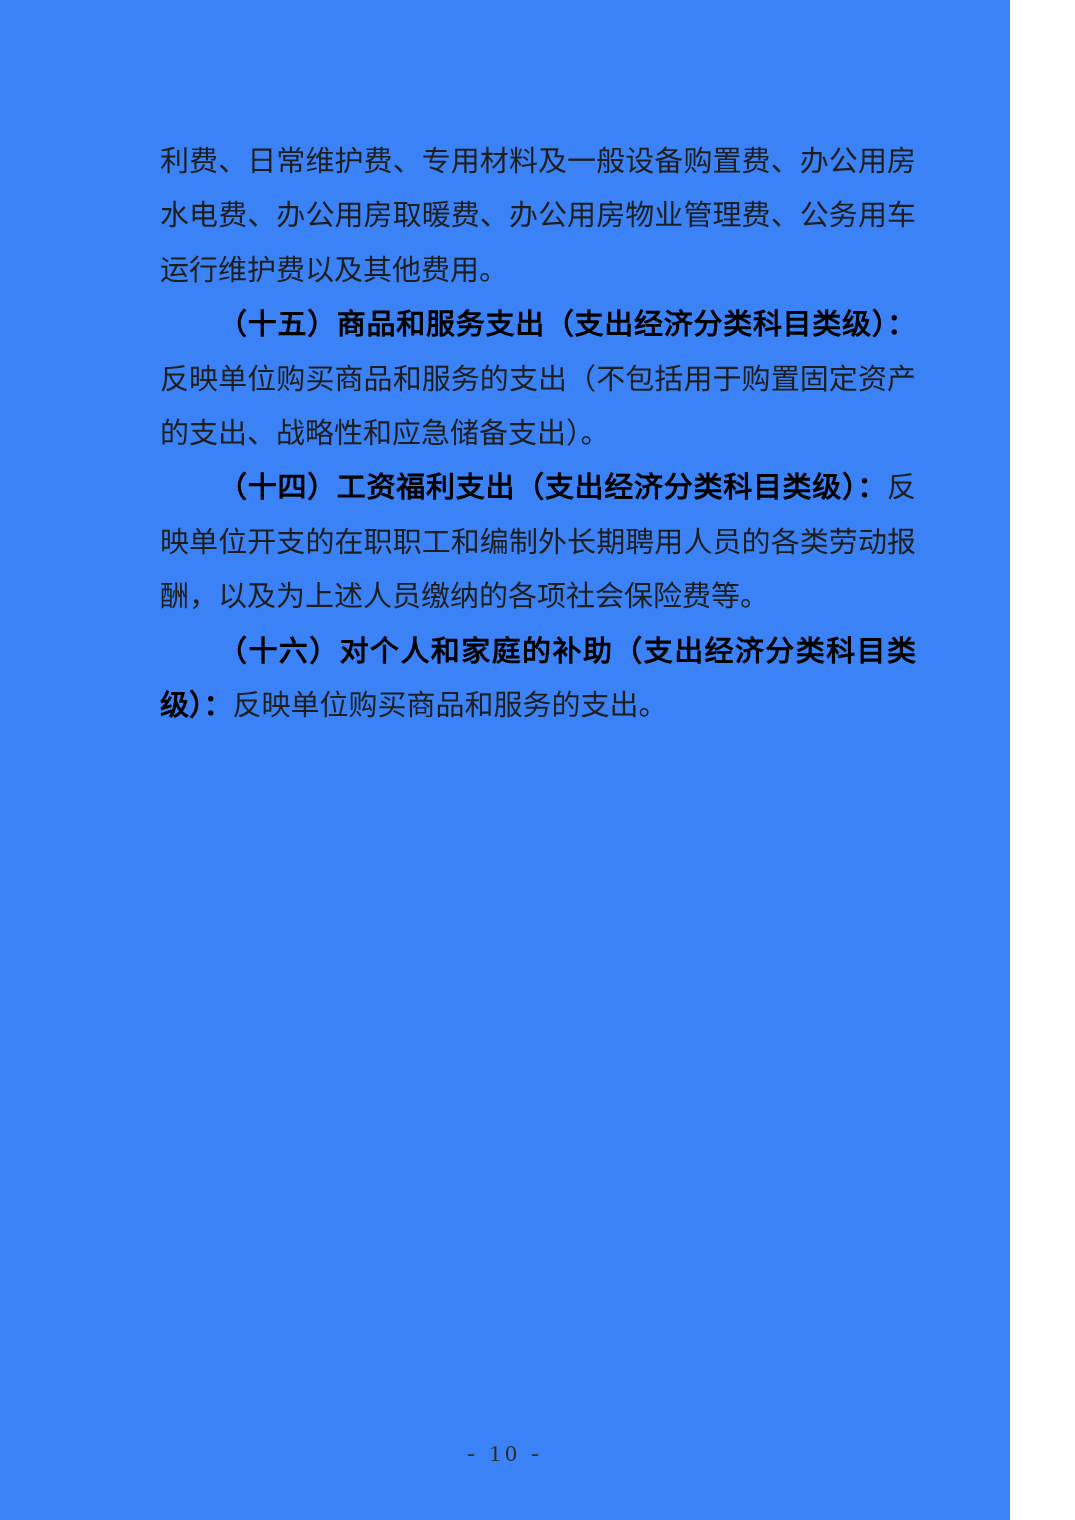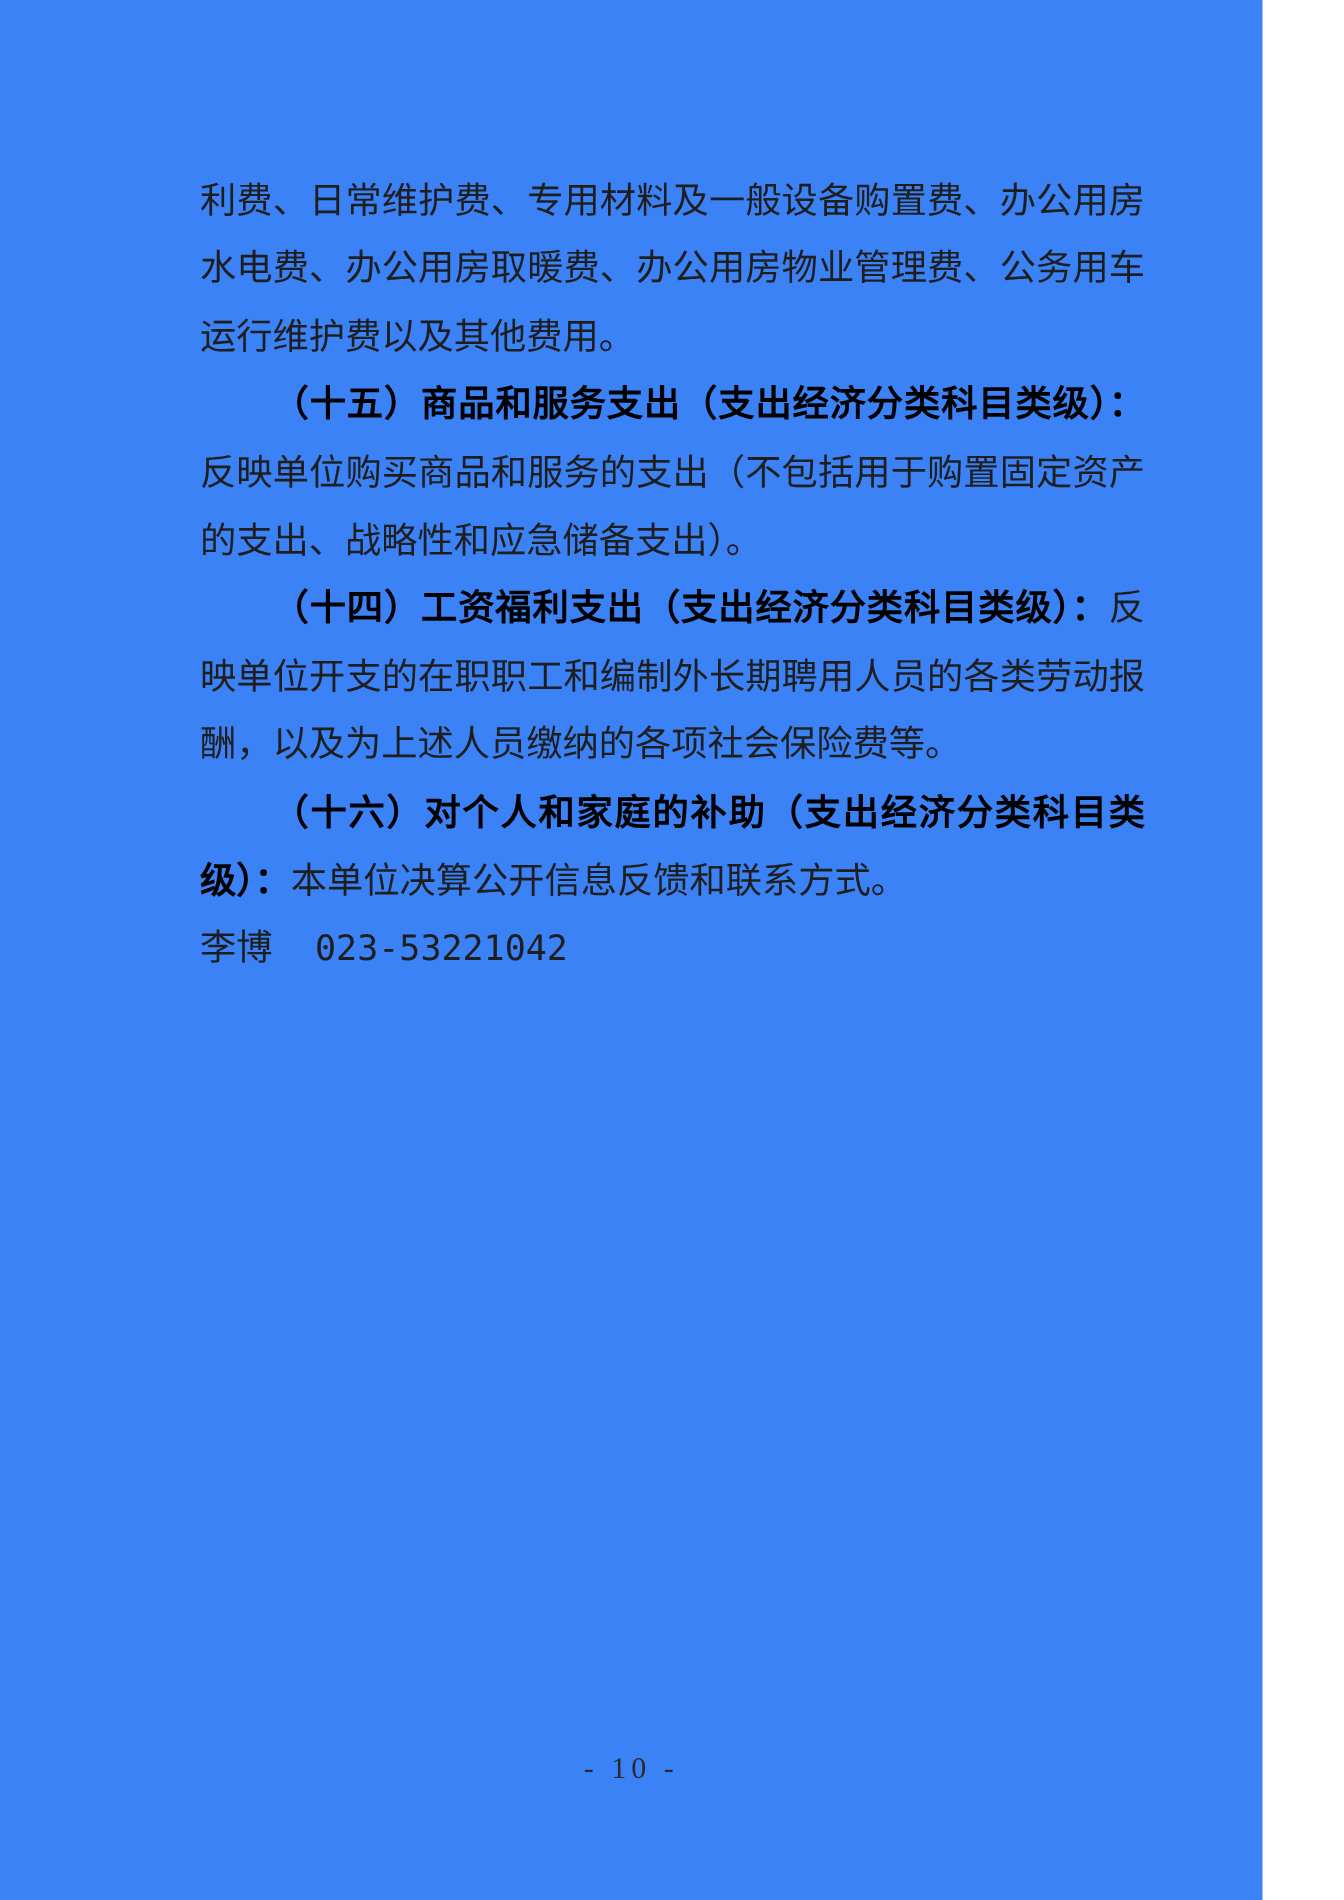--- a/index.html
+++ b/index.html
@@ -52,21 +52,21 @@
     text-align: left;
   }
   .contact-phone {
     font-family: "DejaVu Sans Mono", "Liberation Mono", monospace;
     font-size: 28px;
     margin-left: 34px;
     color: #1e1e1e;
   }
   .footer {
     position: absolute;
-    top: 1402px;
+    top: 1440px;
     left: 0;
     width: 100%;
     text-align: center;
     font-size: 24px;
     letter-spacing: 4px;
     color: #2a2a2a;
     font-family: "Liberation Serif", "DejaVu Serif", serif;
   }
 </style>
 </head>
@@ -74,23 +74,22 @@
 
 <div class="page">
   <div class="content">
 
     <p class="para"><span>利费、日常维护费、专用材料及一般设备购置费、办公用房水电费、办公用房取暖费、办公用房物业管理费、公务用车运行维护费以及其他费用。</span></p>
 
     <p class="para indent"><span class="lead">（十五）商品和服务支出（支出经济分类科目类级）：</span><span>反映单位购买商品和服务的支出（不包括用于购置固定资产的支出、战略性和应急储备支出）。</span></p>
 
     <p class="para indent"><span class="lead">（十四）工资福利支出（支出经济分类科目类级）：</span><span>反映单位开支的在职职工和编制外长期聘用人员的各类劳动报酬，以及为上述人员缴纳的各项社会保险费等。</span></p>
 
-    <p class="para indent"><span class="lead">（十六）对个人和家庭的补助（支出经济分类科目类级）：</span><span>本单位决算公开信息反馈和联系方式。</span></p>
+    <p class="para indent"><span class="lead">（十六）对个人和家庭的补助（支出经济分类科目类级）：</span><span>反映单位购买商品和服务的支出。</span></p>
 
 
 
 
-    <p class="para contact-line"><span>李博</span><span class="contact-phone">023-53221042</span></p>
 
   </div>
 
   <div class="footer">- 10 -</div>
 </div>
 
 </body></html>

